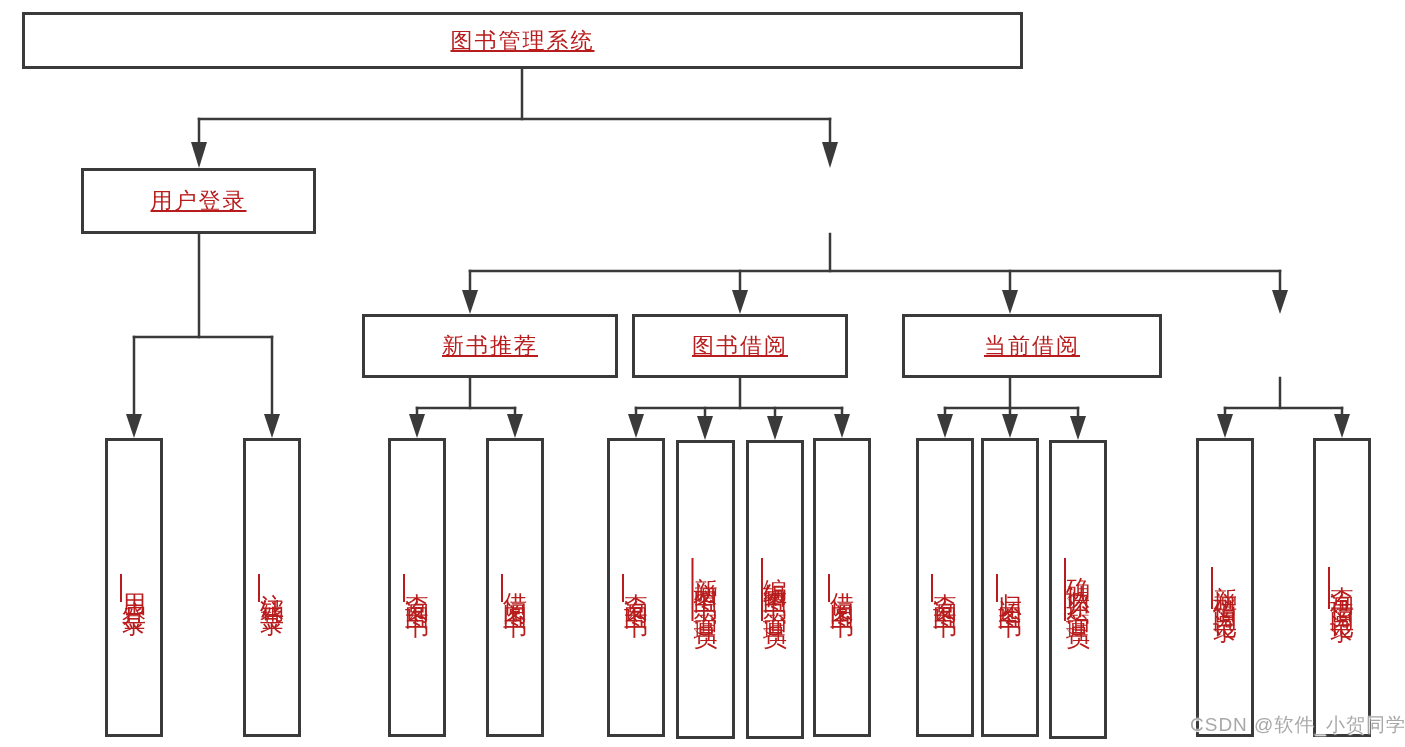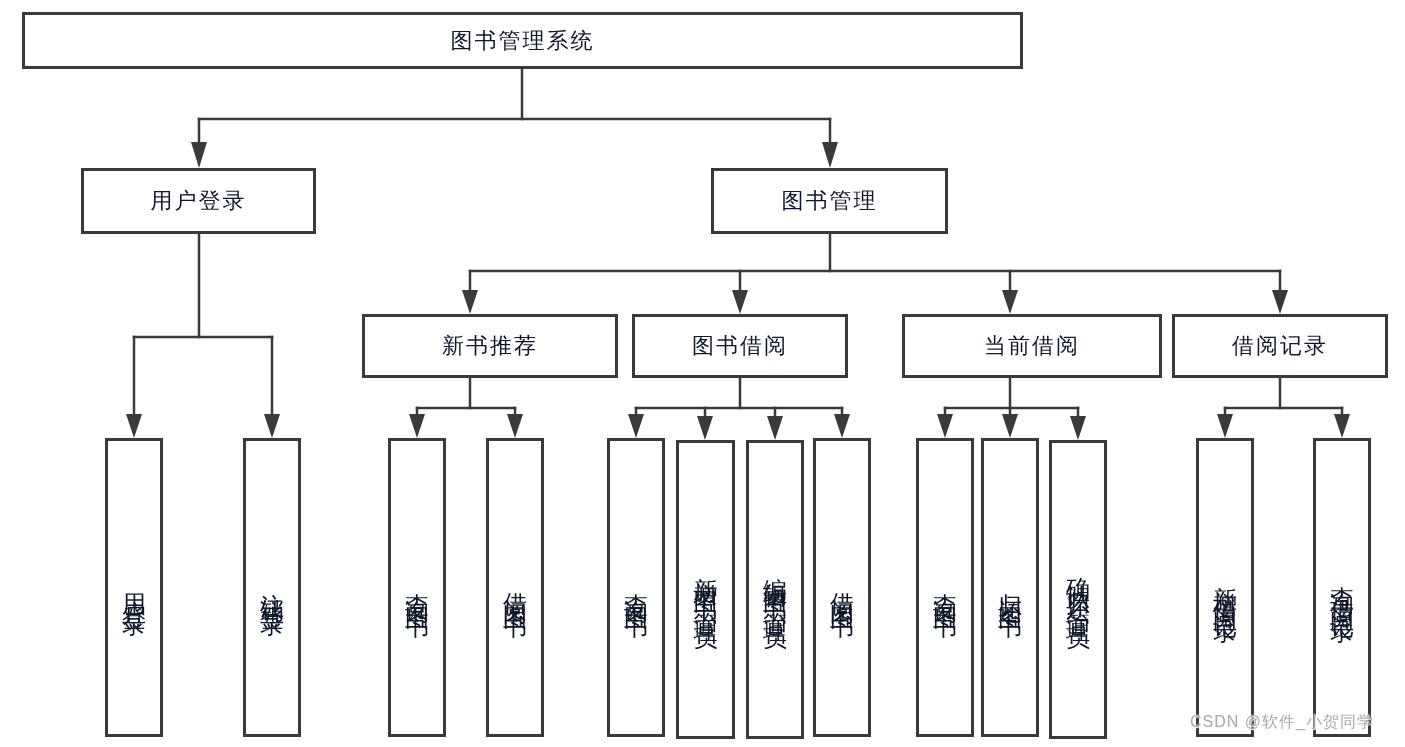--- a/index.html
+++ b/index.html
@@ -18,43 +18,44 @@
     width: 1405px; height: 747px;
     z-index: 1;
   }
   .box {
     position: absolute;
     border: 3px solid #3a3a3a;
     background: #ffffff;
     display: flex;
     align-items: center;
     justify-content: center;
-    color: #0f172a;
+    color: #b91c1c;
     z-index: 2;
+    text-decoration: underline;
   }
   .h-label span {
     font-size: 22px;
     letter-spacing: 2px;
     font-weight: 500;
     white-space: nowrap;
   }
   .leaf span {
     writing-mode: vertical-rl;
     text-orientation: mixed;
     font-size: 24px;
     letter-spacing: 7px;
     font-weight: 500;
     line-height: 1;
     white-space: nowrap;
   }
   .watermark {
     position: absolute;
     left: 1190px;
     top: 712px;
-    font-size: 16px;
+    font-size: 19px;
     color: #a8a8a8;
     text-shadow: 0 0 2px #ffffff, 1px 1px 1px #ffffff;
     letter-spacing: 1px;
     white-space: nowrap;
     z-index: 3;
   }
 </style>
 </head>
 <body>
 
@@ -149,36 +150,30 @@
     </g>
   </svg>
 
   <div class="box h-label" style="left:22px; top:12px; width:1001px; height:57px;">
     <span>图书管理系统</span>
   </div>
 
   <div class="box h-label" style="left:81px; top:168px; width:235px; height:66px;">
     <span>用户登录</span>
   </div>
-  <div class="box h-label" style="left:711px; top:168px; width:237px; height:66px;">
-    <span>图书管理</span>
-  </div>
 
   <div class="box h-label" style="left:362px; top:314px; width:256px; height:64px;">
     <span>新书推荐</span>
   </div>
   <div class="box h-label" style="left:632px; top:314px; width:216px; height:64px;">
     <span>图书借阅</span>
   </div>
   <div class="box h-label" style="left:902px; top:314px; width:260px; height:64px;">
     <span>当前借阅</span>
   </div>
-  <div class="box h-label" style="left:1172px; top:314px; width:216px; height:64px;">
-    <span>借阅记录</span>
-  </div>
 
   <div class="box leaf" style="left:105px; top:438px; width:58px; height:299px;">
     <span>用户登录</span>
   </div>
   <div class="box leaf" style="left:243px; top:438px; width:58px; height:299px;">
     <span>注销登录</span>
   </div>
 
   <div class="box leaf" style="left:388px; top:438px; width:58px; height:299px;">
     <span>查询图书</span>

